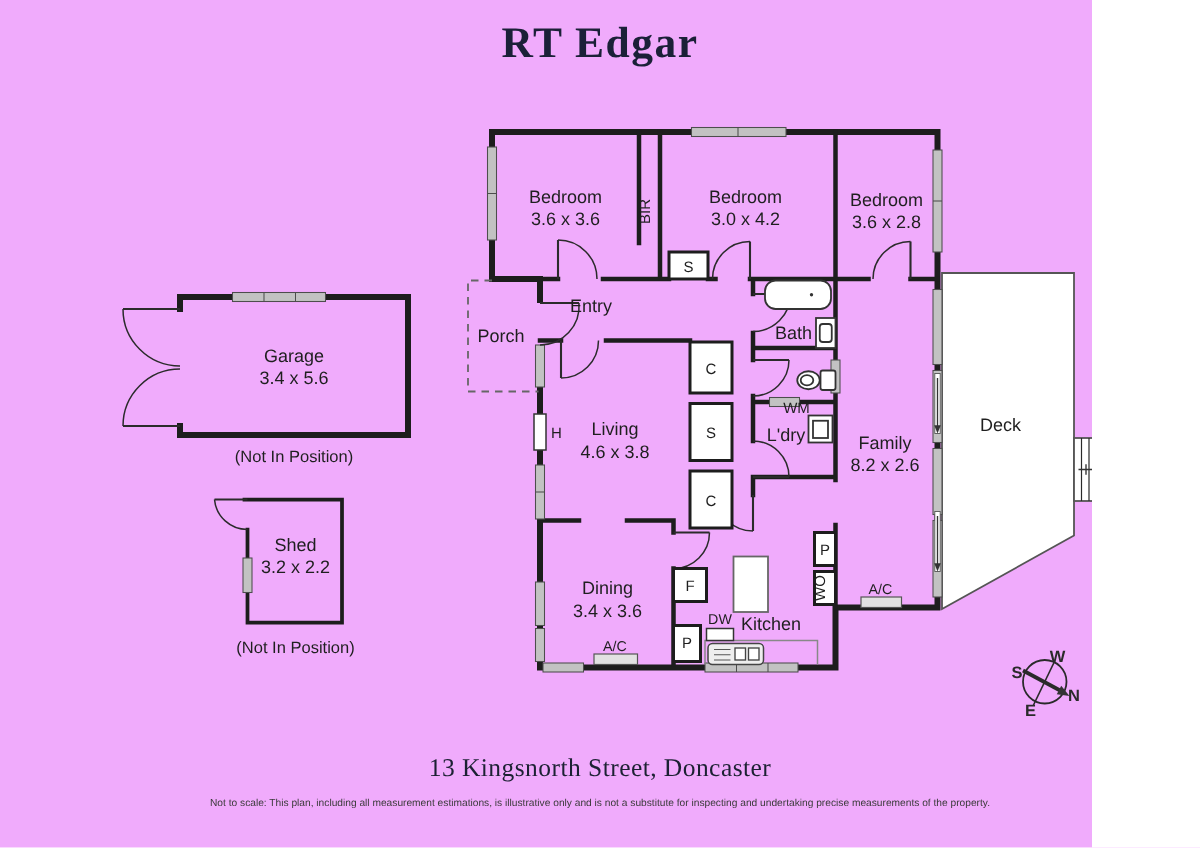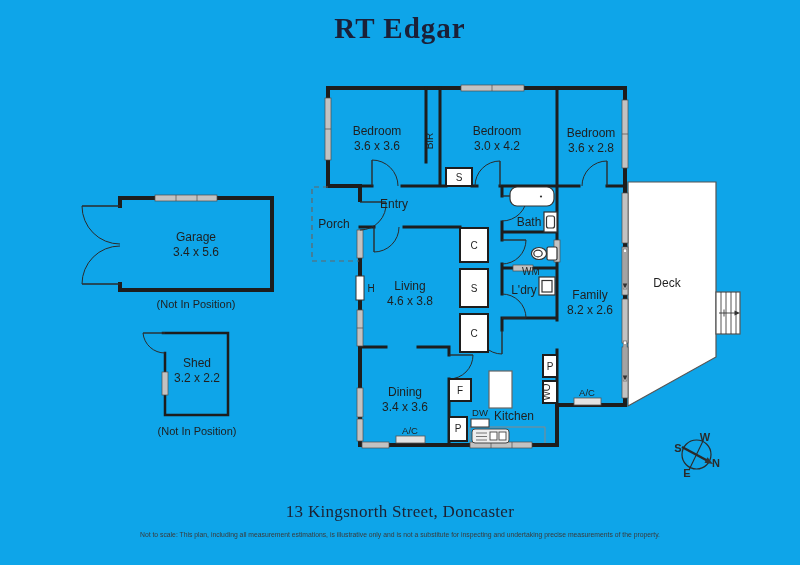--- a/index.html
+++ b/index.html
@@ -1,16 +1,16 @@
 <!DOCTYPE html>
 <html><head>
 <meta charset="utf-8">
 <style>
   html,body{margin:0;padding:0;background:#ffffff;}
-  .page{position:relative;width:800px;height:565px;background:#0ea5e9;overflow:hidden;
+  .page{position:relative;width:728px;height:565px;background:#f0abfc;overflow:hidden;
         font-family:"Liberation Sans",sans-serif;}
   svg{display:block}
   
   .logo-text{font-family:"Liberation Serif",serif;font-weight:bold;font-size:29px;
              fill:#1b2038;text-anchor:middle;letter-spacing:1px;}
   .address-text{font-family:"Liberation Serif",serif;font-size:17px;fill:#1c2133;
                 text-anchor:middle;letter-spacing:.3px;}
   .disclaimer-text{font-family:"Liberation Sans",sans-serif;font-size:6.8px;fill:#3a3a3a;
                    text-anchor:middle;}
   .room-label{font-family:"Liberation Sans",sans-serif;font-size:12px;fill:#1f1f1f;

